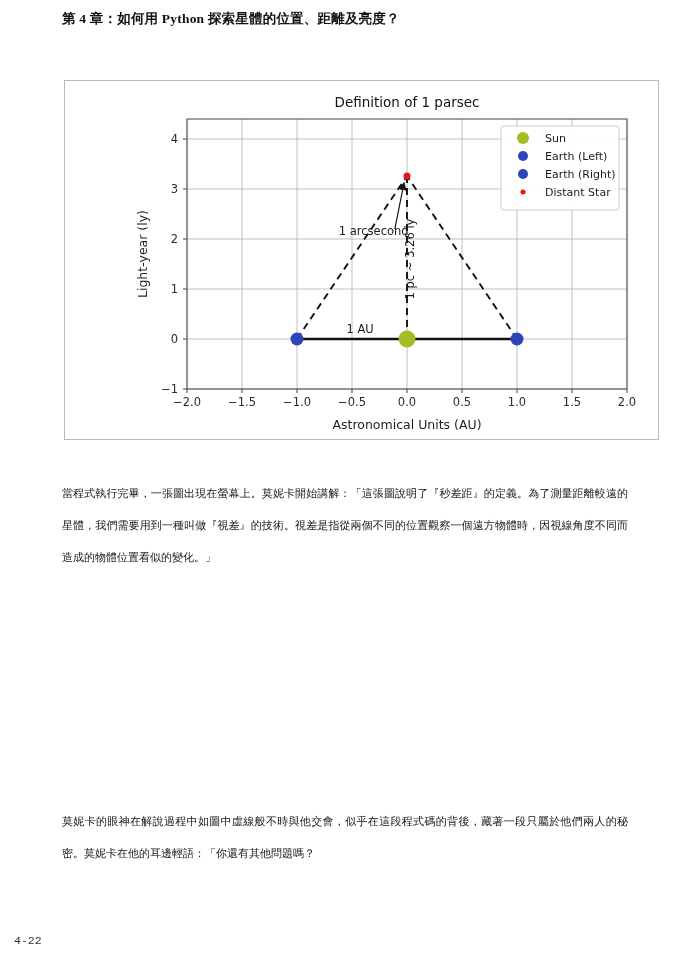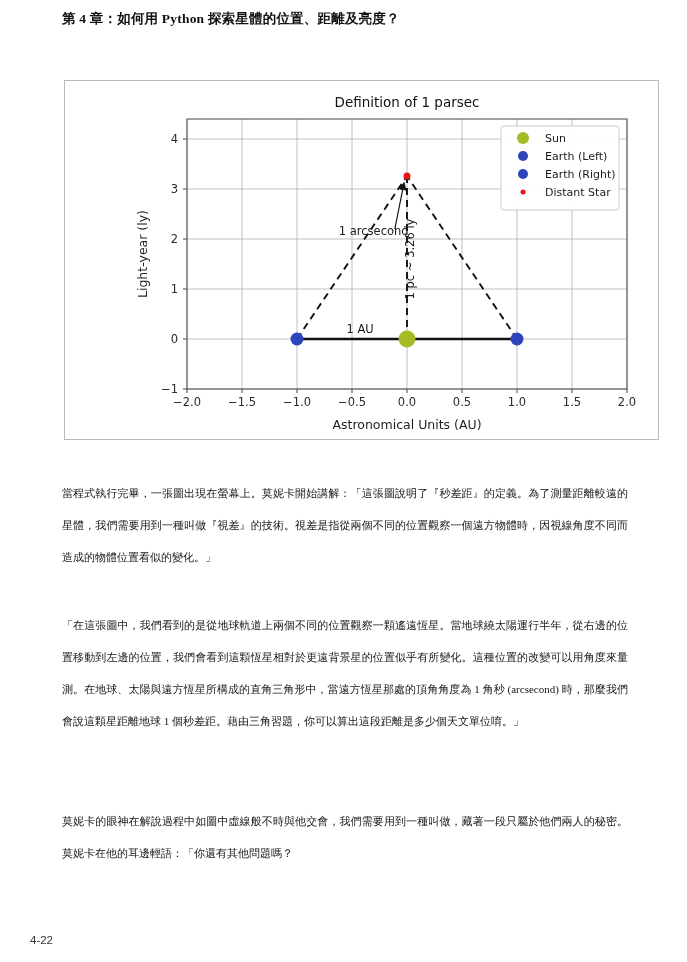--- a/index.html
+++ b/index.html
@@ -69,23 +69,22 @@
   .para-1 { top: 466px; }
   .para-2 { top: 598px; }
   .para-3 { top: 794px; }
 
   
   .folio {
     position: absolute;
     left: 14px;
     top: 934px;
     font-size: 11.5px;
-    font-family: Liberation Sans, sans-serif;
+    font-family: Liberation Mono, monospace;
     color: #333;
-    margin-left: 16px;
   }
 </style>
 </head>
 <body>
 
 <div class="page">
 
   <div class="chapter-head">第 4 章：如何用 Python 探索星體的位置、距離及亮度？</div>
 
   <div class="figure-box">
@@ -166,19 +165,18 @@
           <circle cx="458" cy="93" r="5" fill="#2d44bb"></circle>
           <text x="480" y="97" font-family="&quot;DejaVu Sans&quot;, &quot;Liberation Sans&quot;, sans-serif" font-size="11" fill="#1b1b1b">Earth (Right)</text>
           <circle cx="458" cy="111" r="2.5" fill="#ee1111"></circle>
           <text x="480" y="115" font-family="&quot;DejaVu Sans&quot;, &quot;Liberation Sans&quot;, sans-serif" font-size="11" fill="#1b1b1b">Distant Star</text>
         </svg>
     </div>
   </div>
 
   <p class="body-text para-1">當程式執行完畢，一張圖出現在螢幕上。莫妮卡開始講解：「這張圖說明了『秒差距』的定義。為了測量距離較遠的星體，我們需要用到一種叫做『視差』的技術。視差是指從兩個不同的位置觀察一個遠方物體時，因視線角度不同而造成的物體位置看似的變化。」</p>
 
-  <p class="body-text para-2">「在這張圖中，我們看到的是從地球軌道上兩個不同的位置觀察一顆遙遠恆星。當地球繞太陽運行半年，從右邊的位置移動到左邊的位置，我們會看到這顆恆星相對於更遠背景星的位置似乎有所變化。這種位置的改變可以用角度來量測。在地球、太陽與遠方恆星所構成的直角三角形中，當遠方恆星那處的頂角角度為 1 角秒 (arcsecond) 時，那麼我們會說這顆星距離地球 1 個秒差距。藉由三角習題，你可以算出這段距離是多少個天文單位唷。」</p>
 
-  <p class="body-text para-3">莫妮卡的眼神在解說過程中如圖中虛線般不時與他交會，我們需要用到一種叫做，藏著一段只屬於他們兩人的秘密。莫妮卡在他的耳邊輕語：「你還有其他問題嗎？</p>
+  <p class="body-text para-3">莫妮卡的眼神在解說過程中如圖中虛線般不時與他交會，似乎在這段程式碼的背後，藏著一段只屬於他們兩人的秘密。莫妮卡在他的耳邊輕語：「你還有其他問題嗎？</p>
 
   <div class="folio">4-22</div>
 
 </div>
 
 </body></html>

